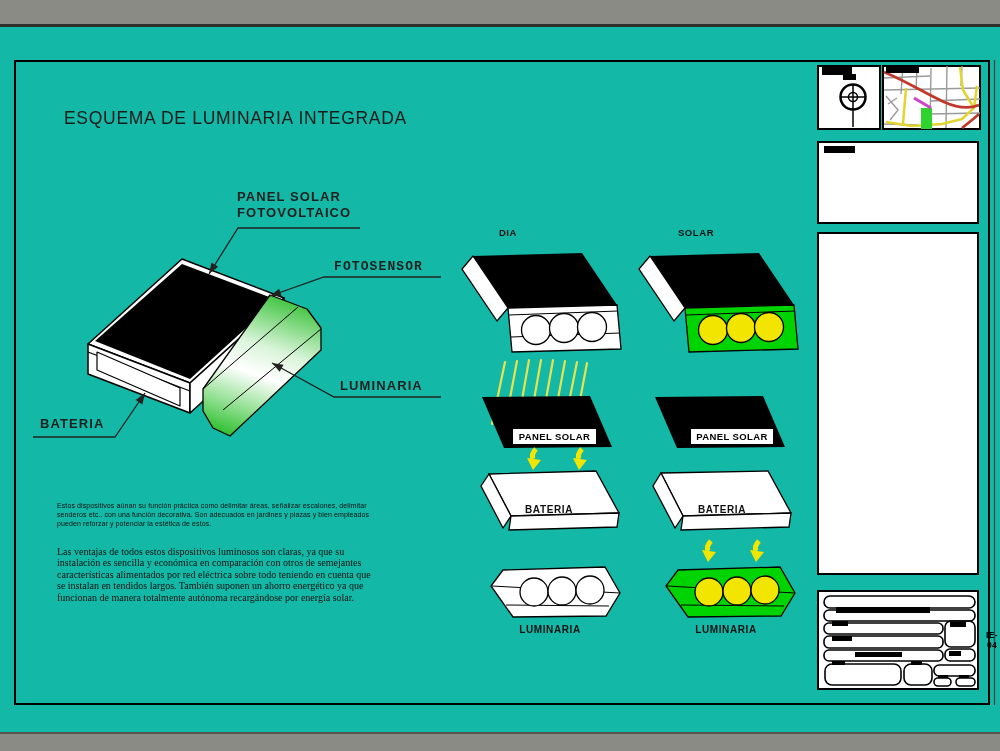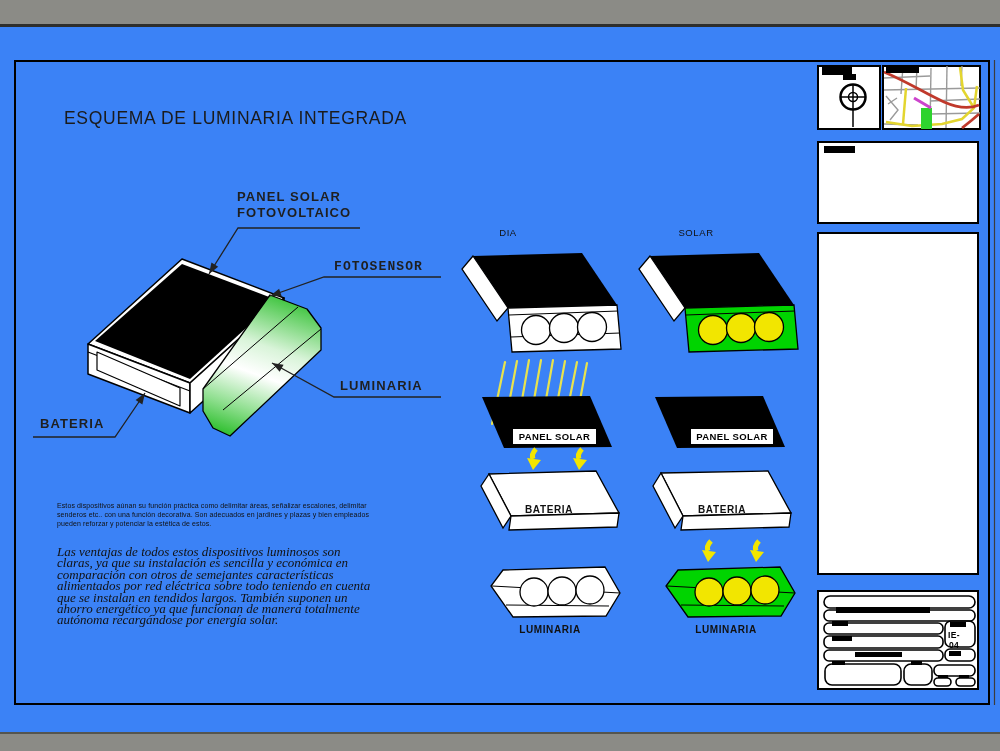--- a/index.html
+++ b/index.html
@@ -1,33 +1,33 @@
 <!DOCTYPE html>
 <html><head>
 <meta charset="utf-8">
 <style>
   html,body{margin:0;padding:0;}
   body{width:1000px;height:751px;position:relative;overflow:hidden;
        background:#ffffff;font-family:"Liberation Sans",sans-serif;}
-  #screen{position:absolute;inset:0;width:1000px;height:751px;background:#3b82f6;}
+  #screen{position:absolute;inset:0;width:1000px;height:751px;background:#14b8a6;}
   .chrome-top{position:absolute;left:0;top:0;width:1000px;height:24px;
               background:#8b8b86;border-bottom:3px solid #2e2e2c;}
   .chrome-bottom{position:absolute;left:0;bottom:0;width:1000px;height:17px;
               background:#8b8b86;border-top:2px solid #55554f;}
   .frame{position:absolute;left:14px;top:60px;width:972px;height:641px;
          border:2px solid #000;}
   .abs{position:absolute;}
   .title{font-size:17.5px;letter-spacing:0.7px;color:#1b1b1b;white-space:nowrap;}
   .callout{font-size:13px;font-weight:600;letter-spacing:1.1px;color:#1f1f1f;white-space:nowrap;}
-  .coltag{font-size:9.5px;font-weight:400;letter-spacing:0.6px;color:#111;text-align:center;}
+  .coltag{font-size:9.5px;font-weight:700;letter-spacing:0.6px;color:#111;text-align:center;}
   .tagbox{background:#fff;font-size:9.5px;font-weight:600;letter-spacing:0.4px;color:#000;
           display:flex;align-items:center;justify-content:center;}
   .minitag{font-size:10px;font-weight:600;letter-spacing:0.6px;color:#111;text-align:center;}
   .note1{font-size:7px;line-height:9px;color:#111;letter-spacing:0.1px;}
-  .note2{font-family:"Liberation Serif",serif;font-size:13px;line-height:11.4px;color:#111;font-style:italic;}
+  .note2{font-family:"Liberation Serif",serif;font-size:10px;line-height:11.4px;color:#111;}
   .iecode{font-size:8.5px;font-weight:700;color:#000;text-align:center;letter-spacing:0.3px;}
   svg{position:absolute;left:0;top:0;}
 </style>
 </head>
 <body>
 
 <div id="screen">
 
   <div class="chrome-top"></div>
   <div class="chrome-bottom"></div>
@@ -238,14 +238,14 @@
 
   <div class="abs minitag" style="left:509px;top:504px;width:80px;">BATERIA</div>
   <div class="abs minitag" style="left:682px;top:504px;width:80px;">BATERIA</div>
 
   <div class="abs minitag" style="left:510px;top:624px;width:80px;">LUMINARIA</div>
   <div class="abs minitag" style="left:686px;top:624px;width:80px;">LUMINARIA</div>
 
   <div class="abs note1" style="left:57px;top:501px;width:322px;">Estos dispositivos aúnan su función práctica como delimitar áreas, señalizar escalones, delimitar senderos etc.. con una función decorativa. Son adecuados en jardines y plazas y bien empleados pueden reforzar y potenciar la estética de estos.</div>
   <div class="abs note2" style="left:57px;top:546px;width:320px;">Las ventajas de todos estos dispositivos luminosos son claras, ya que su instalación es sencilla y económica en comparación con otros de semejantes características alimentados por red eléctrica sobre todo teniendo en cuenta que se instalan en tendidos largos. También suponen un ahorro energético ya que funcionan de manera totalmente autónoma recargándose por energía solar.</div>
 
-  <div class="abs iecode" style="left:946px;top:630px;width:16px;">IE-04</div>
+  <div class="abs iecode" style="left:984px;top:630px;width:16px;">IE-04</div>
 </div>
 
 </body></html>

